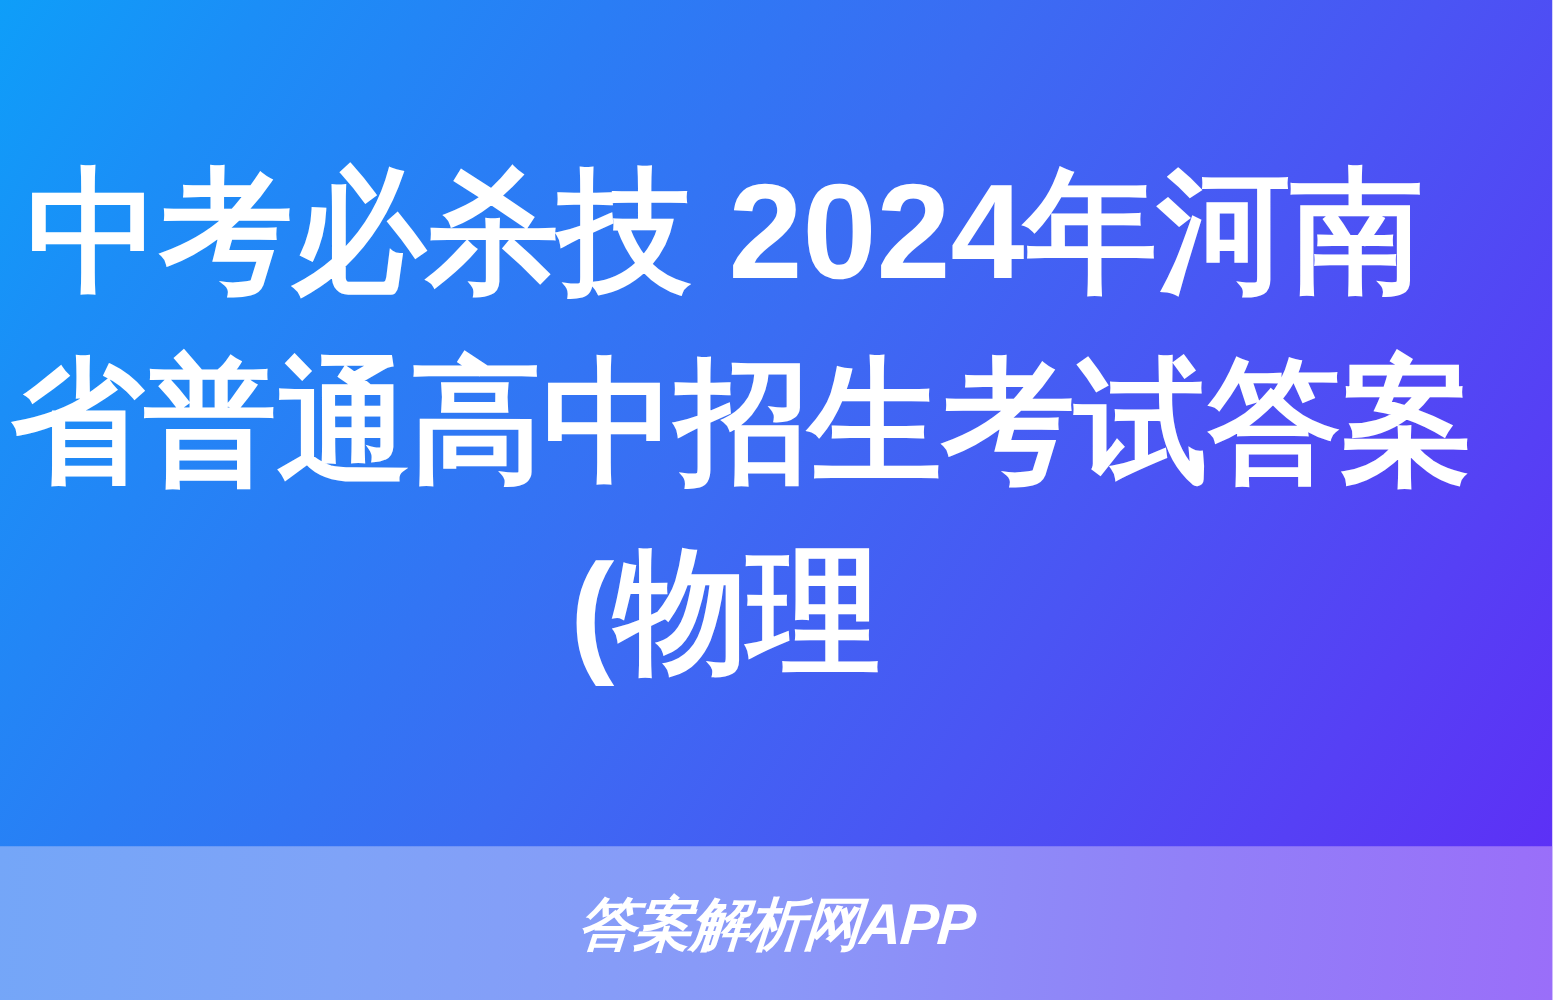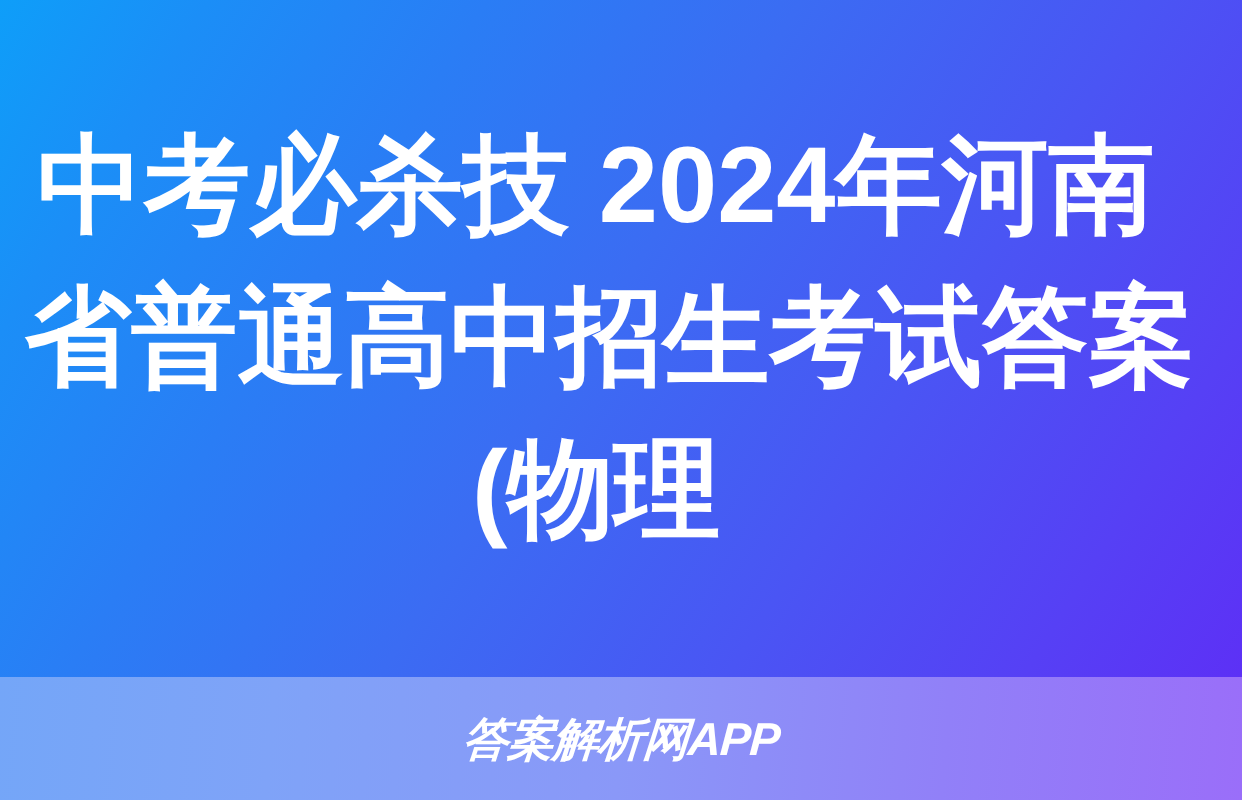--- a/index.html
+++ b/index.html
@@ -26,22 +26,20 @@
 
   
   #stage {
     position: absolute;
     left: 0;
     top: 0;
     width: 1148px;
     height: 677px;
     display: flex;
     align-items: center;
-    justify-content: center;
-    padding-left: 22px;
   }
 
   #title-block {
     width: 1160px;
     text-align: center;
     color: #ffffff;
     font-size: 108px;
     font-weight: 700;
     line-height: 152px;
     letter-spacing: 0px;

